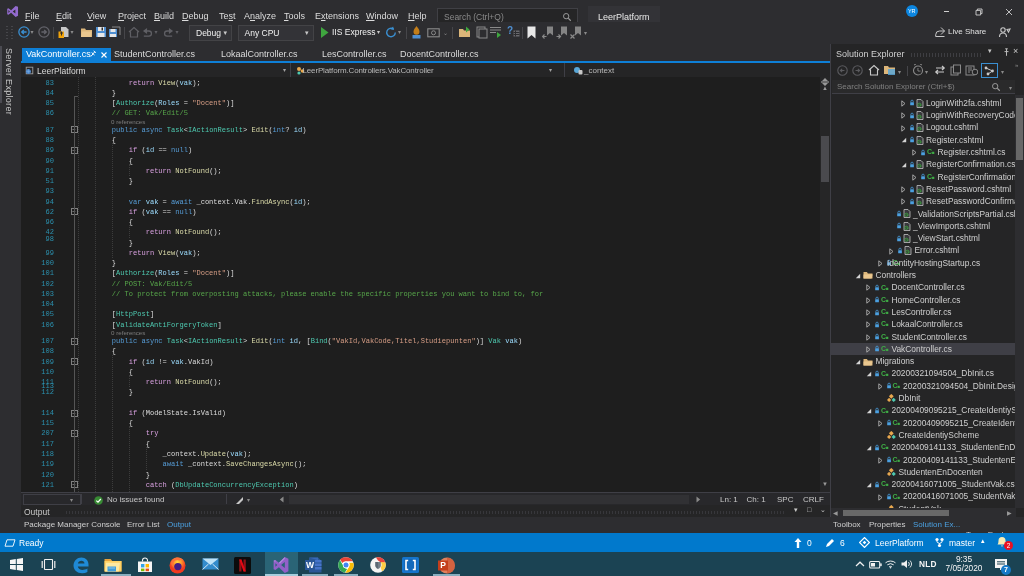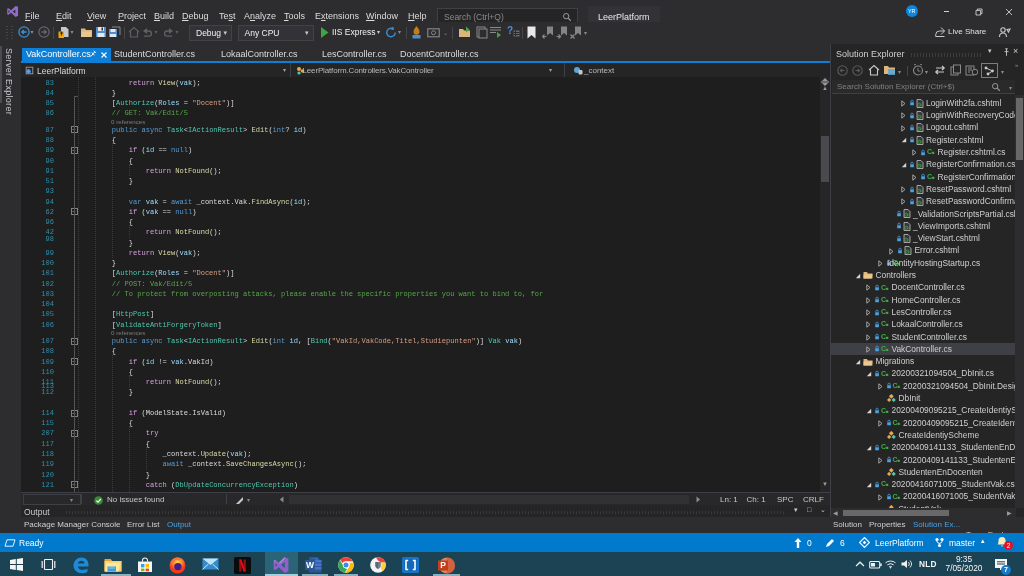--- a/index.html
+++ b/index.html
@@ -395,21 +395,21 @@
   <div class="abs" style="left:45px;top:6px;width:720px;height:3px;background:repeating-linear-gradient(90deg,#37373b 0 1px,transparent 1px 3px)"></div>
   <span class="abs" style="left:773px;top:1px;font-size:7px;color:#c8c8c8">▾</span>
   <span class="abs" style="left:786px;top:1px;font-size:7px;color:#c8c8c8">□</span>
   <span class="abs" style="left:799px;top:1px;font-size:7px;color:#c8c8c8">⌄</span>
 </div>
 
 <div id="ptabs">
   <span class="abs" style="left:24px;top:3px">Package Manager Console</span>
   <span class="abs" style="left:127px;top:3px">Error List</span>
   <span class="abs" style="left:167px;top:3px;color:#4ba0e0">Output</span>
-  <span class="abs" style="left:833px;top:3px">Solution</span>
+  <span class="abs" style="left:833px;top:3px">Toolbox</span>
   <span class="abs" style="left:869px;top:3px">Properties</span>
   <span class="abs" style="left:913px;top:3px;color:#4ba0e0">Solution Ex...</span>
   <span class="abs" style="left:966px;top:13px">Team Explo...</span>
 </div>
 
 <div id="status">
   <svg class="abs" style="left:4px;top:6px" width="12" height="8" viewBox="0 0 12 8">
         <path fill="none" stroke="#fff" stroke-width="0.9" d="M3 0.8h8L9 7.2H1z"></path>
       </svg>
   <span class="abs" style="left:19px;top:4.5px">Ready</span>

